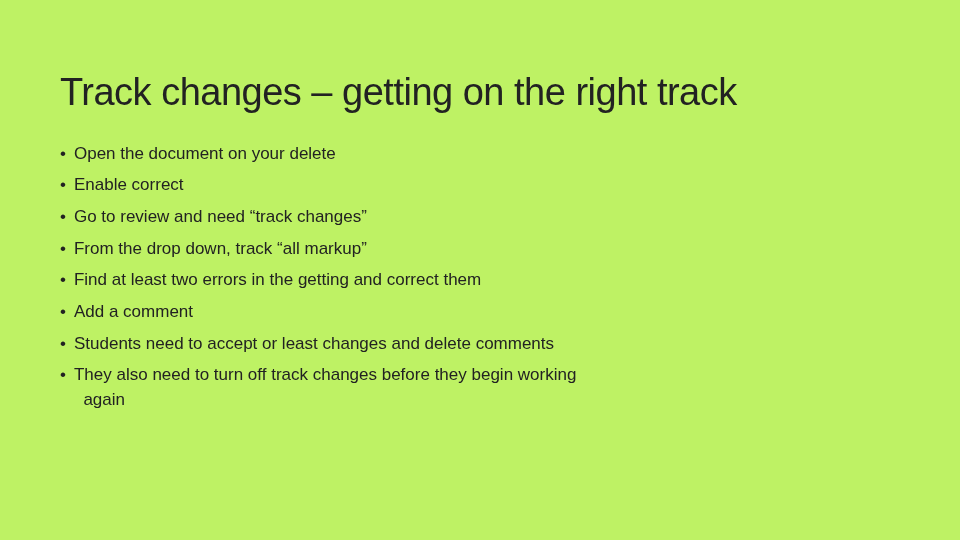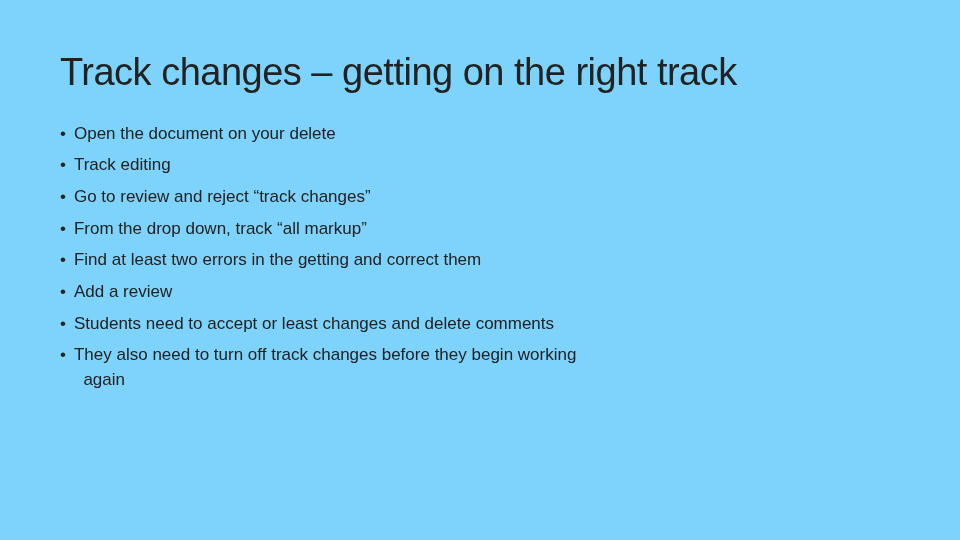--- a/index.html
+++ b/index.html
@@ -12,22 +12,22 @@
       width: 960px;
       height: 540px;
       background: #ffffff;
       font-family: 'Segoe UI', Arial, sans-serif;
       overflow: hidden;
     }
 
     .slide {
       width: 960px;
       height: 540px;
-      background: #7dd3fc;
-      padding: 52px 60px 40px 60px;
+      background: #bef264;
+      padding: 72px 60px 40px 60px;
       display: flex;
       flex-direction: column;
     }
 
     .slide-title {
       font-size: 38px;
       font-weight: 300;
       color: #222222;
       margin-bottom: 28px;
       letter-spacing: -0.5px;
@@ -65,37 +65,37 @@
 
 <div class="slide">
   <h1 class="slide-title">Track changes – getting on the right track</h1>
   <ul class="bullet-list">
     <li class="bullet-item">
       <span class="bullet-dot">•</span>
       <span class="bullet-text">Open the document on your delete</span>
     </li>
     <li class="bullet-item">
       <span class="bullet-dot">•</span>
-      <span class="bullet-text">Track editing</span>
+      <span class="bullet-text">Enable correct</span>
     </li>
     <li class="bullet-item">
       <span class="bullet-dot">•</span>
-      <span class="bullet-text">Go to review and reject “track changes”</span>
+      <span class="bullet-text">Go to review and need “track changes”</span>
     </li>
     <li class="bullet-item">
       <span class="bullet-dot">•</span>
       <span class="bullet-text">From the drop down, track “all markup”</span>
     </li>
     <li class="bullet-item">
       <span class="bullet-dot">•</span>
       <span class="bullet-text">Find at least two errors in the getting and correct them</span>
     </li>
     <li class="bullet-item">
       <span class="bullet-dot">•</span>
-      <span class="bullet-text">Add a review</span>
+      <span class="bullet-text">Add a comment</span>
     </li>
     <li class="bullet-item">
       <span class="bullet-dot">•</span>
       <span class="bullet-text">Students need to accept or least changes and delete comments</span>
     </li>
     <li class="bullet-item">
       <span class="bullet-dot">•</span>
       <span class="bullet-text">They also need to turn off track changes before they begin working<br>&nbsp;&nbsp;again</span>
     </li>
   </ul>

